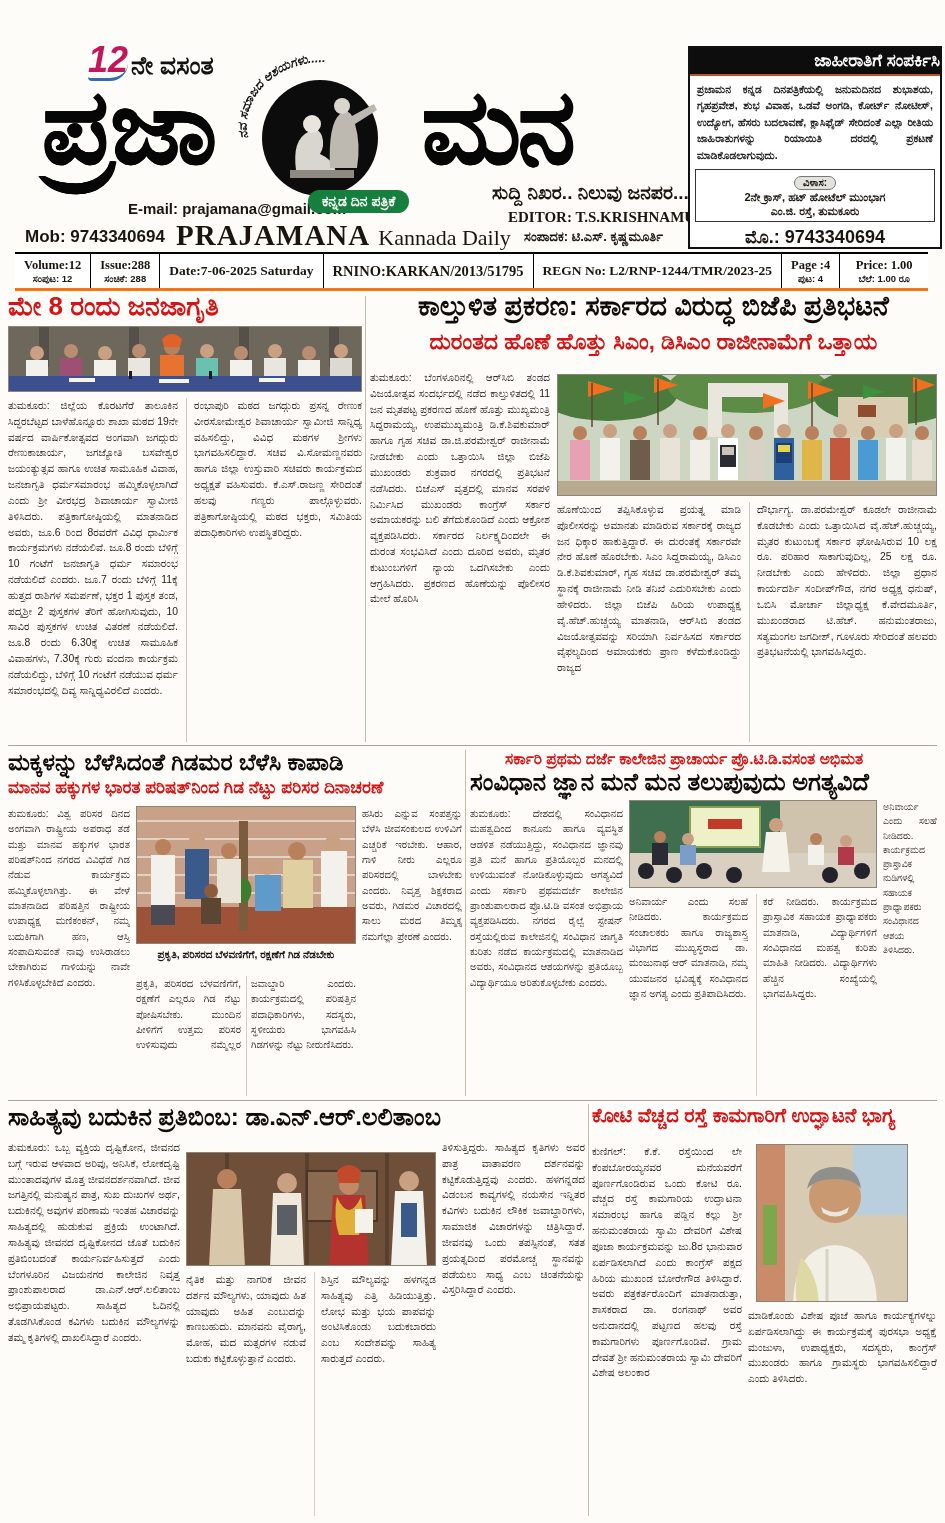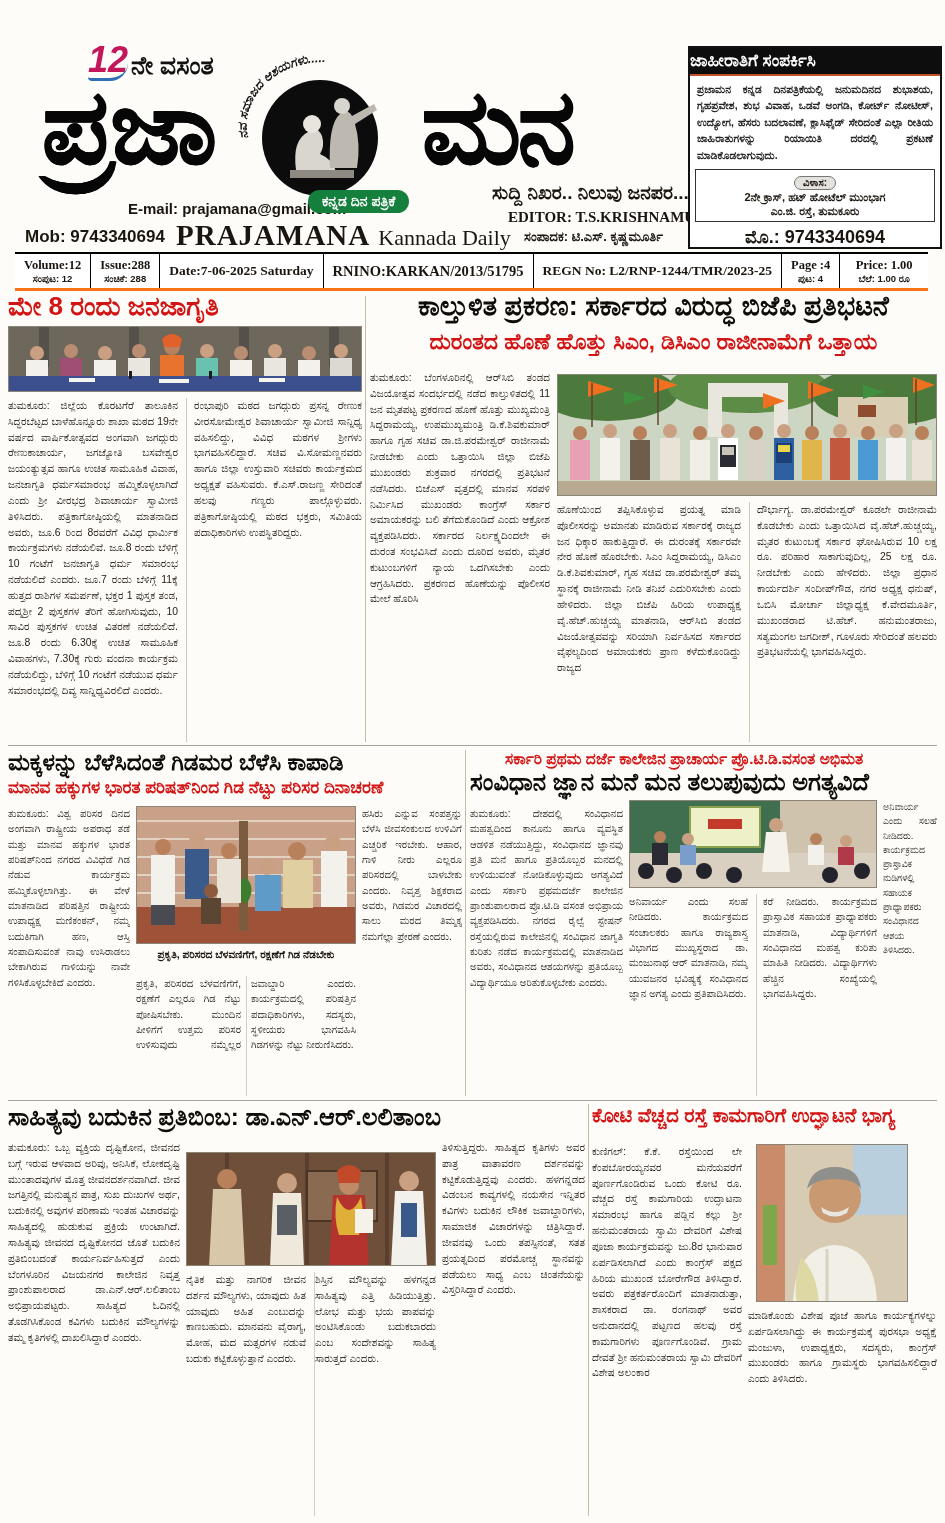--- a/index.html
+++ b/index.html
@@ -11,21 +11,21 @@
   .head-black{color:#0e0b08;font-weight:800;}
   .head-red{color:#d31414;font-weight:800;}
   .vrule{width:1px;background:#c4bcab;}
   .hrule{height:1px;background:#aaa49a;}
   
   .title-row{display:flex;align-items:center;gap:20px;}
   .title-word{font-size:104px;font-weight:900;line-height:1.05;letter-spacing:-3px;color:#060606;
               text-shadow:0.6px 0 #060606,-0.6px 0 #060606;}
   .badge-pill{background:#15803d;color:#fff;font-weight:700;font-size:14px;padding:3px 14px;border-radius:14px;}
   .adbox{border:2px solid #111;background:#fff;}
-  .adbox-title{background:#0d0d0d;color:#fff;font-weight:800;font-size:17px;text-align:left;
+  .adbox-title{background:#0d0d0d;color:#fff;font-weight:800;font-size:17px;text-align:right;
                padding:3px 0;border-bottom:2px solid #c0522a;}
   .adbox-body{font-size:10.6px;font-weight:600;line-height:1.55;text-align:justify;padding:5px 7px 4px 7px;color:#222;}
   .adbox-inner{border:1.5px solid #333;margin:2px 5px 4px 5px;text-align:center;padding:2px 2px 3px 2px;}
   .addr-pill{display:inline-block;border:1px solid #777;background:#e4e2dd;border-radius:9px;
              font-size:10px;font-weight:700;padding:0 8px;}
   .addr-line{font-size:11px;font-weight:700;margin-top:1px;}
   .adbox-phone{font-size:18px;font-weight:800;text-align:center;padding:1px 0 2px 0;}
   
   .infobar{display:flex;align-items:stretch;border-top:2.5px solid #000;border-bottom:3px solid #f97316;background:#fff;}
   .ib-cell{display:flex;flex-direction:column;justify-content:center;align-items:center;
@@ -349,21 +349,21 @@
           <path d="M150,18 q12,-12 24,0 l-2,12 h-20 z" fill="#c24a2a"></path>
           <path d="M150,44 q12,26 24,0 q4,20 -2,38 h-20 q-6,-18 -2,-38 z" fill="#e8c53a" opacity="0.85"></path>
           <rect x="168" y="56" width="18" height="24" fill="#f5f2ea"></rect>
           <circle cx="222" cy="28" r="10" fill="#caa083"></circle>
             <path d="M208,38 h28 l4,76 h-36 z" fill="#f2f1ec"></path>
             <rect x="214" y="50" width="16" height="34" fill="#3a5a8c"></rect>
         </g>
       </svg>
     </div>
     <div class="abs body-txt" style="left:178px;top:168px;width:120px;height:244px;">ನೈತಿಕ ಮತ್ತು ನಾಗರಿಕ ಜೀವನ ದರ್ಶನ ಮೌಲ್ಯಗಳು, ಯಾವುದು ಹಿತ ಯಾವುದು ಅಹಿತ ಎಂಬುದನ್ನು ಕಾಣಬಹುದು. ಮಾನವನು ವೈರಾಗ್ಯ, ಮೋಹ, ಮದ ಮತ್ಸರಗಳ ನಡುವೆ ಬದುಕು ಕಟ್ಟಿಕೊಳ್ಳುತ್ತಾನೆ ಎಂದರು.</div>
-    <div class="abs body-txt" style="left:306px;top:168px;width:122px;height:244px;border-left:1px solid #d5cebf;box-sizing:border-box;">ಶಿಸ್ತಿನ ಮೌಲ್ಯವನ್ನು ಹಳಗನ್ನಡ ಸಾಹಿತ್ಯವು ಎತ್ತಿ ಹಿಡಿಯುತ್ತಿತ್ತು. ಲೋಭ ಮತ್ತು ಭಯ ಪಾಪವನ್ನು ಅಂಟಿಸಿಕೊಂಡು ಬದುಕಬಾರದು ಎಂಬ ಸಂದೇಶವನ್ನು ಸಾಹಿತ್ಯ ಸಾರುತ್ತದೆ ಎಂದರು.</div>
+    <div class="abs body-txt" style="left:306px;top:168px;width:122px;height:244px;border-left:1px solid #d5cebf;padding-left:6px;box-sizing:border-box;">ಶಿಸ್ತಿನ ಮೌಲ್ಯವನ್ನು ಹಳಗನ್ನಡ ಸಾಹಿತ್ಯವು ಎತ್ತಿ ಹಿಡಿಯುತ್ತಿತ್ತು. ಲೋಭ ಮತ್ತು ಭಯ ಪಾಪವನ್ನು ಅಂಟಿಸಿಕೊಂಡು ಬದುಕಬಾರದು ಎಂಬ ಸಂದೇಶವನ್ನು ಸಾಹಿತ್ಯ ಸಾರುತ್ತದೆ ಎಂದರು.</div>
     <div class="abs body-txt" style="left:434px;top:36px;width:143px;height:376px;">ತಿಳಿಸುತ್ತಿದ್ದರು. ಸಾಹಿತ್ಯದ ಕೃತಿಗಳು ಅವರ ಪಾತ್ರ ವಾತಾವರಣ ದರ್ಶನವನ್ನು ಕಟ್ಟಿಕೊಡುತ್ತಿದ್ದವು ಎಂದರು. ಹಳಗನ್ನಡದ ವಿಡಂಬನ ಕಾವ್ಯಗಳಲ್ಲಿ ನಯಸೇನ ಇನ್ನಿತರ ಕವಿಗಳು ಬದುಕಿನ ಲೌಕಿಕ ಜವಾಬ್ದಾರಿಗಳು, ಸಾಮಾಜಿಕ ವಿಚಾರಗಳನ್ನು ಚಿತ್ರಿಸಿದ್ದಾರೆ. ಜೀವನವು ಒಂದು ತಪಸ್ಸಿನಂತೆ, ಸತತ ಪ್ರಯತ್ನದಿಂದ ಪರಮೋಚ್ಚ ಸ್ಥಾನವನ್ನು ಪಡೆಯಲು ಸಾಧ್ಯ ಎಂಬ ಚಿಂತನೆಯನ್ನು ವಿಸ್ತರಿಸಿದ್ದಾರೆ ಎಂದರು.</div>
   </div>
 
   <div class="abs vrule" style="left:588px;top:1104px;height:412px;"></div>
 
   <div class="abs" style="left:592px;top:1104px;width:345px;height:412px;">
     <div class="head-red" style="font-size:19.5px;line-height:1.15;">ಕೋಟಿ ವೆಚ್ಚದ ರಸ್ತೆ ಕಾಮಗಾರಿಗೆ ಉದ್ಘಾಟನೆ ಭಾಗ್ಯ</div>
     <div class="abs body-txt" style="left:0;top:40px;width:150px;height:372px;">ಕುಣಿಗಲ್: ಕೆ.ಕೆ. ರಸ್ತೆಯಿಂದ ಲೇ ಕೆಂಪಬೋರಯ್ಯನವರ ಮನೆಯವರೆಗೆ ಪೂರ್ಣಗೊಂಡಿರುವ ಒಂದು ಕೋಟಿ ರೂ. ವೆಚ್ಚದ ರಸ್ತೆ ಕಾಮಗಾರಿಯ ಉದ್ಘಾಟನಾ ಸಮಾರಂಭ ಹಾಗೂ ಪಡ್ಡಿನ ಕಲ್ಲು ಶ್ರೀ ಹನುಮಂತರಾಯ ಸ್ವಾಮಿ ದೇವರಿಗೆ ವಿಶೇಷ ಪೂಜಾ ಕಾರ್ಯಕ್ರಮವನ್ನು ಜು.8ರ ಭಾನುವಾರ ಏರ್ಪಡಿಸಲಾಗಿದೆ ಎಂದು ಕಾಂಗ್ರೆಸ್ ಪಕ್ಷದ ಹಿರಿಯ ಮುಖಂಡ ಬೋರೇಗೌಡ ತಿಳಿಸಿದ್ದಾರೆ. ಅವರು ಪತ್ರಕರ್ತರೊಂದಿಗೆ ಮಾತನಾಡುತ್ತಾ, ಶಾಸಕರಾದ ಡಾ. ರಂಗನಾಥ್ ಅವರ ಅನುದಾನದಲ್ಲಿ ಪಟ್ಟಣದ ಹಲವು ರಸ್ತೆ ಕಾಮಗಾರಿಗಳು ಪೂರ್ಣಗೊಂಡಿವೆ. ಗ್ರಾಮ ದೇವತೆ ಶ್ರೀ ಹನುಮಂತರಾಯ ಸ್ವಾಮಿ ದೇವರಿಗೆ ವಿಶೇಷ ಅಲಂಕಾರ</div>
     <div class="abs photo-frame" style="left:164px;top:40px;width:152px;height:158px;">
       <svg width="152" height="158" viewBox="0 0 152 158">

